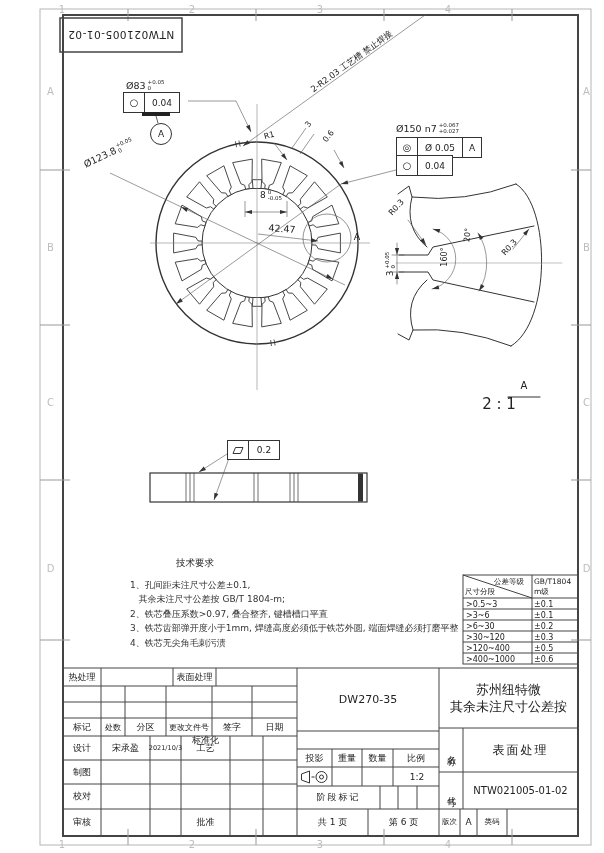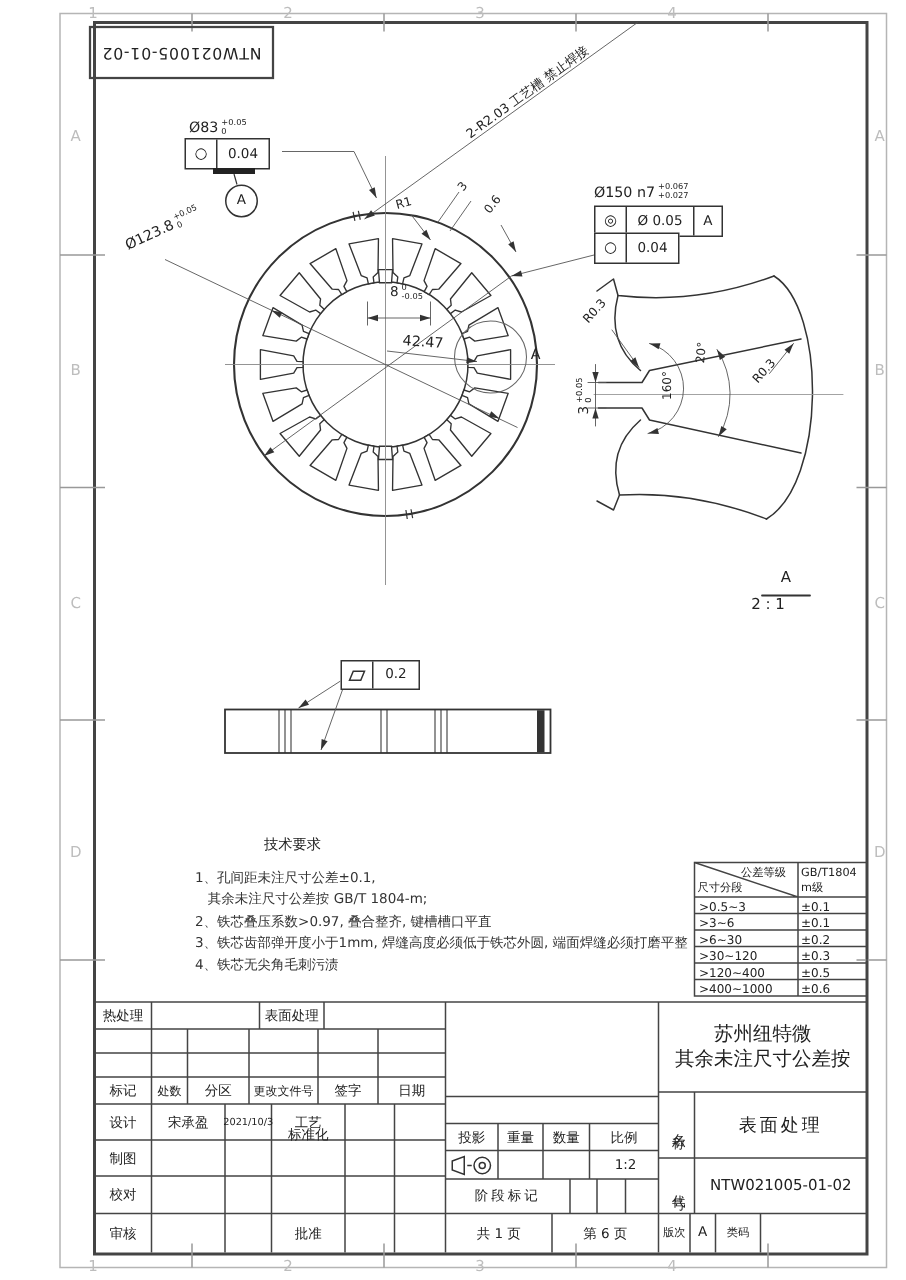--- a/index.html
+++ b/index.html
@@ -217,21 +217,21 @@
 
 <span class="tc" style="left:385px;top:202px;width:22px;height:10px;font-size:8px;transform:rotate(-48deg)">R0.3</span>
 <span class="tc" style="left:498px;top:242px;width:22px;height:10px;font-size:8px;transform:rotate(-48deg)">R0.3</span>
 <span class="tc" style="left:432px;top:252px;width:24px;height:10px;font-size:8px;transform:rotate(-90deg)">160°</span>
 <span class="tc" style="left:458px;top:230px;width:18px;height:10px;font-size:8px;transform:rotate(-85deg)">20°</span>
 <div class="tl" style="left:378px;top:258px;font-size:9px;transform:rotate(-90deg);transform-origin:center">
   <span>3</span>
   <span class="stk"><i>+0.05</i><i>0</i></span>
 </div>
 <span class="tc" style="left:510px;top:379px;width:28px;height:13px;font-size:10px">A</span>
-<span class="tc" style="left:498px;top:398px;width:28px;height:11px;font-size:10px">2 : 1</span>
+<span class="tc" style="left:485px;top:398px;width:28px;height:11px;font-size:15px">2 : 1</span>
 
 <div class="fcf" style="left:227px;top:440px;height:18px;font-size:9px">
   <span style="width:16px">
         <svg width="12" height="9" style="position:static">
           <path d="M3.5 1.5H11L8.5 7.5H1Z" fill="none" stroke="#333" stroke-width="1"></path>
         </svg>
       </span>
   <span style="width:26px">0.2</span>
 </div>
 
@@ -265,25 +265,26 @@
 <span class="tc tb" style="left:101px;top:718px;width:24px;height:18px;font-size:8px">处数</span>
 <span class="tc tb" style="left:125px;top:718px;width:41px;height:18px">分区</span>
 <span class="tc tb" style="left:166px;top:718px;width:46px;height:18px;font-size:8px">更改文件号</span>
 <span class="tc tb" style="left:212px;top:718px;width:40px;height:18px">签字</span>
 <span class="tc tb" style="left:252px;top:718px;width:45px;height:18px">日期</span>
 <span class="tc tb" style="left:63px;top:736px;width:38px;height:24px">设计</span>
 <span class="tc tb" style="left:101px;top:736px;width:49px;height:24px">宋承盈</span>
 <span class="tc" style="left:150px;top:736px;width:31px;height:24px;font-size:6.5px">2021/10/3</span>
 <span class="tc tb" style="left:181px;top:736px;width:49px;height:24px">工艺</span>
 <span class="tc tb" style="left:63px;top:760px;width:38px;height:24px">制图</span>
-<span class="tc tb" style="left:181px;top:748px;width:49px;height:16px">标准化</span>
+<span class="tc tb" style="left:181px;top:732px;width:49px;height:16px">标准化</span>
 <span class="tc tb" style="left:63px;top:784px;width:38px;height:25px">校对</span>
 <span class="tc tb" style="left:63px;top:809px;width:38px;height:26px">审核</span>
 <span class="tc tb" style="left:181px;top:809px;width:49px;height:26px">批准</span>
 
+<span class="tc" style="left:297px;top:668px;width:142px;height:63px;font-size:11px">DW270-35</span>
 <span class="tc tb" style="left:297px;top:749px;width:35px;height:18px">投影</span>
 <span class="tc tb" style="left:332px;top:749px;width:30px;height:18px">重量</span>
 <span class="tc tb" style="left:362px;top:749px;width:31px;height:18px">数量</span>
 <span class="tc tb" style="left:393px;top:749px;width:46px;height:18px">比例</span>
 <span class="tc" style="left:297px;top:767px;width:35px;height:19px"><svg width="31" height="16" style="position:static">
         <path d="M2.5 5 10.5 2V14L2.5 11Z" fill="none" stroke="#333" stroke-width="1"></path>
         <line x1="12.5" y1="8" x2="15.5" y2="8" stroke="#333" stroke-width="1"></line>
         <circle cx="22.5" cy="8" r="5.5" fill="none" stroke="#333" stroke-width="1"></circle>
         <circle cx="22.5" cy="8" r="2" fill="none" stroke="#333" stroke-width="1"></circle>
       </svg></span>

